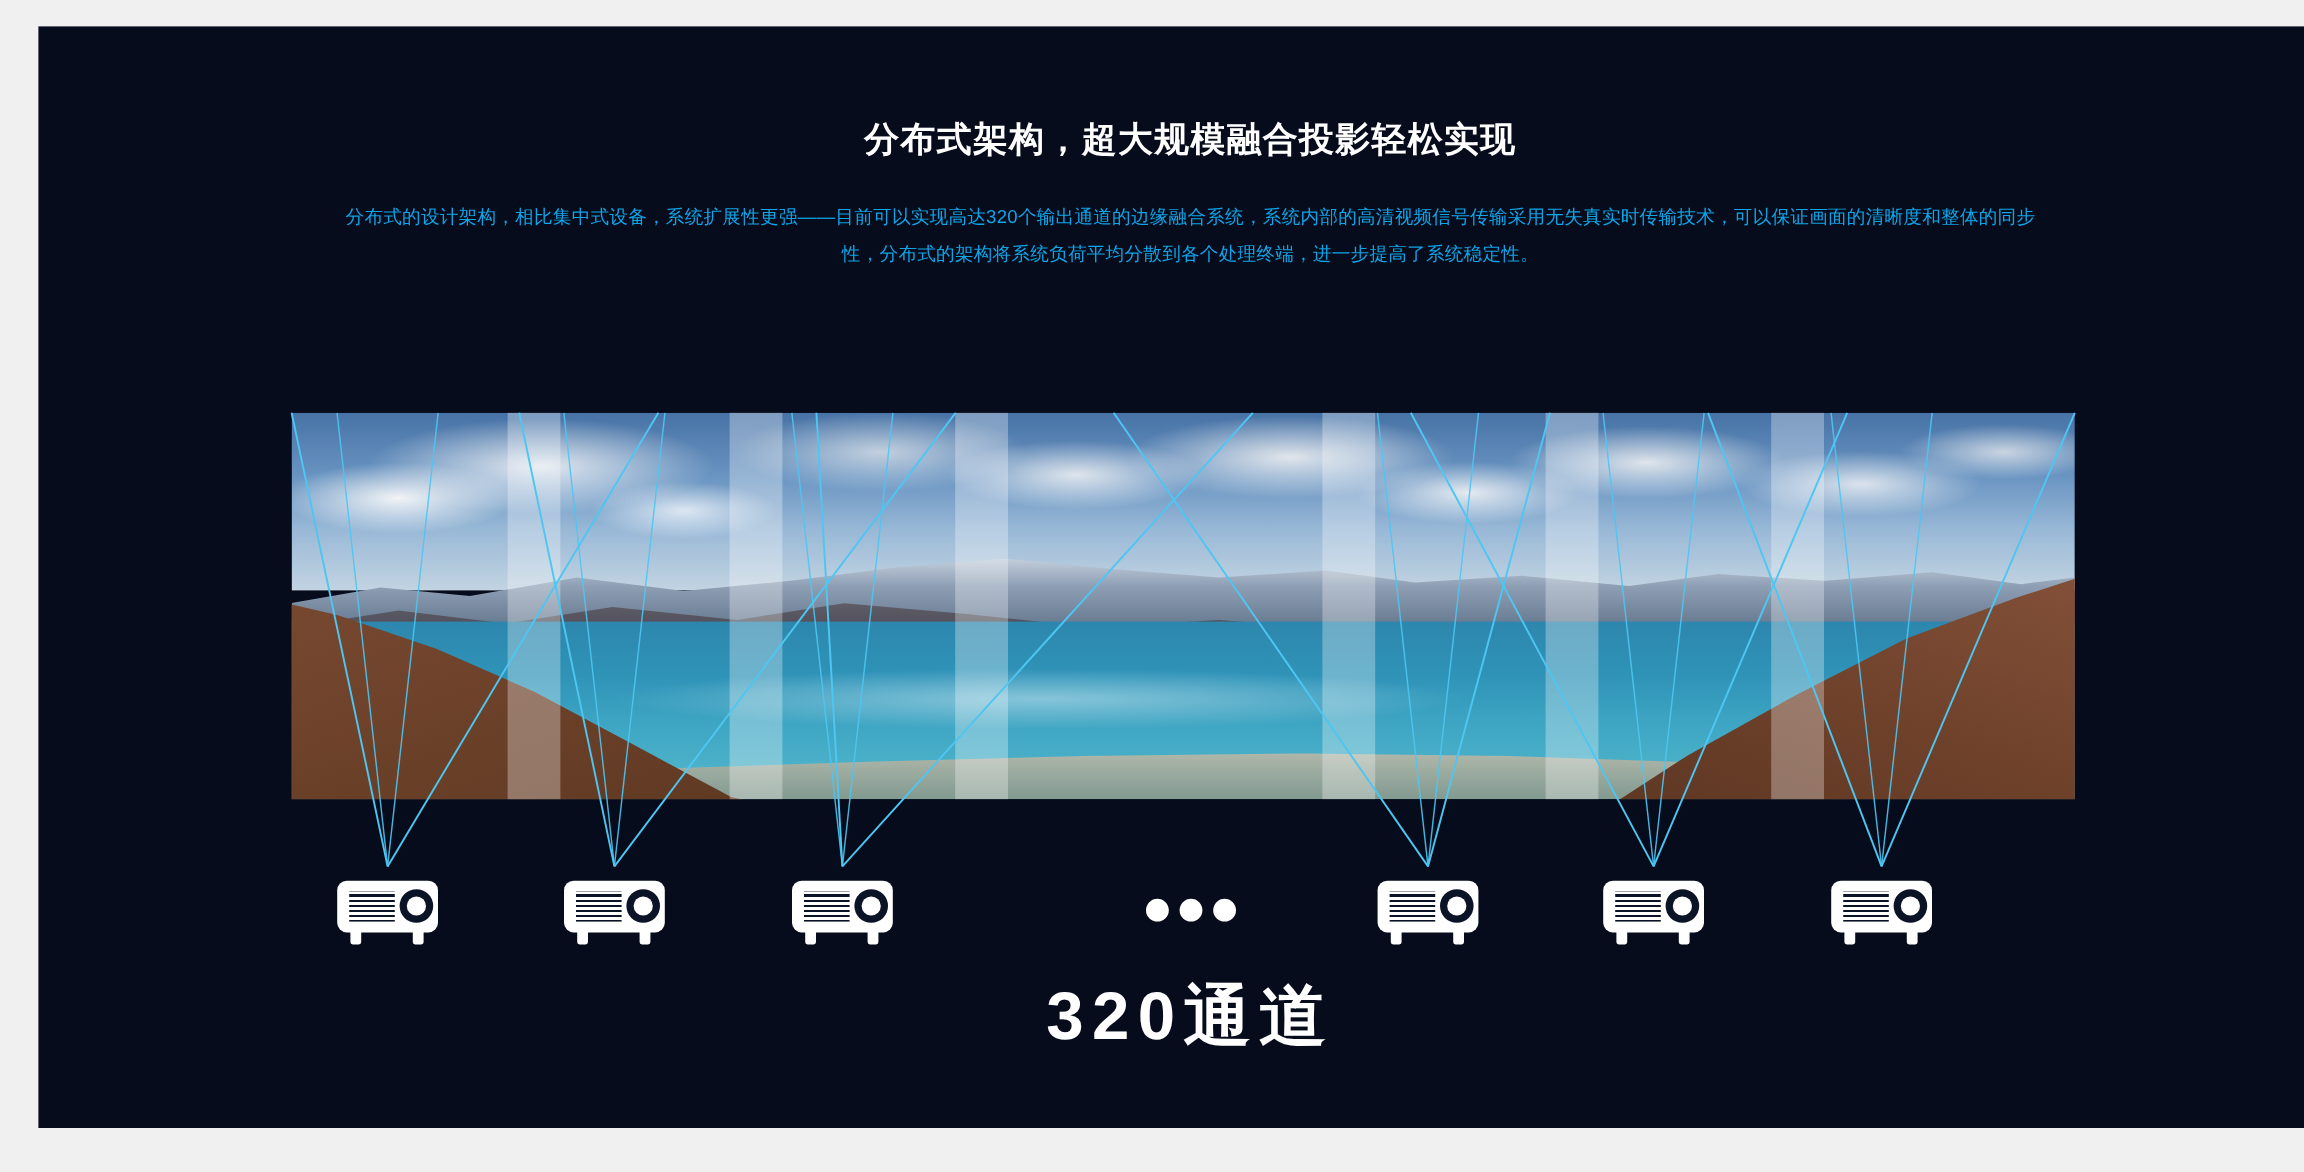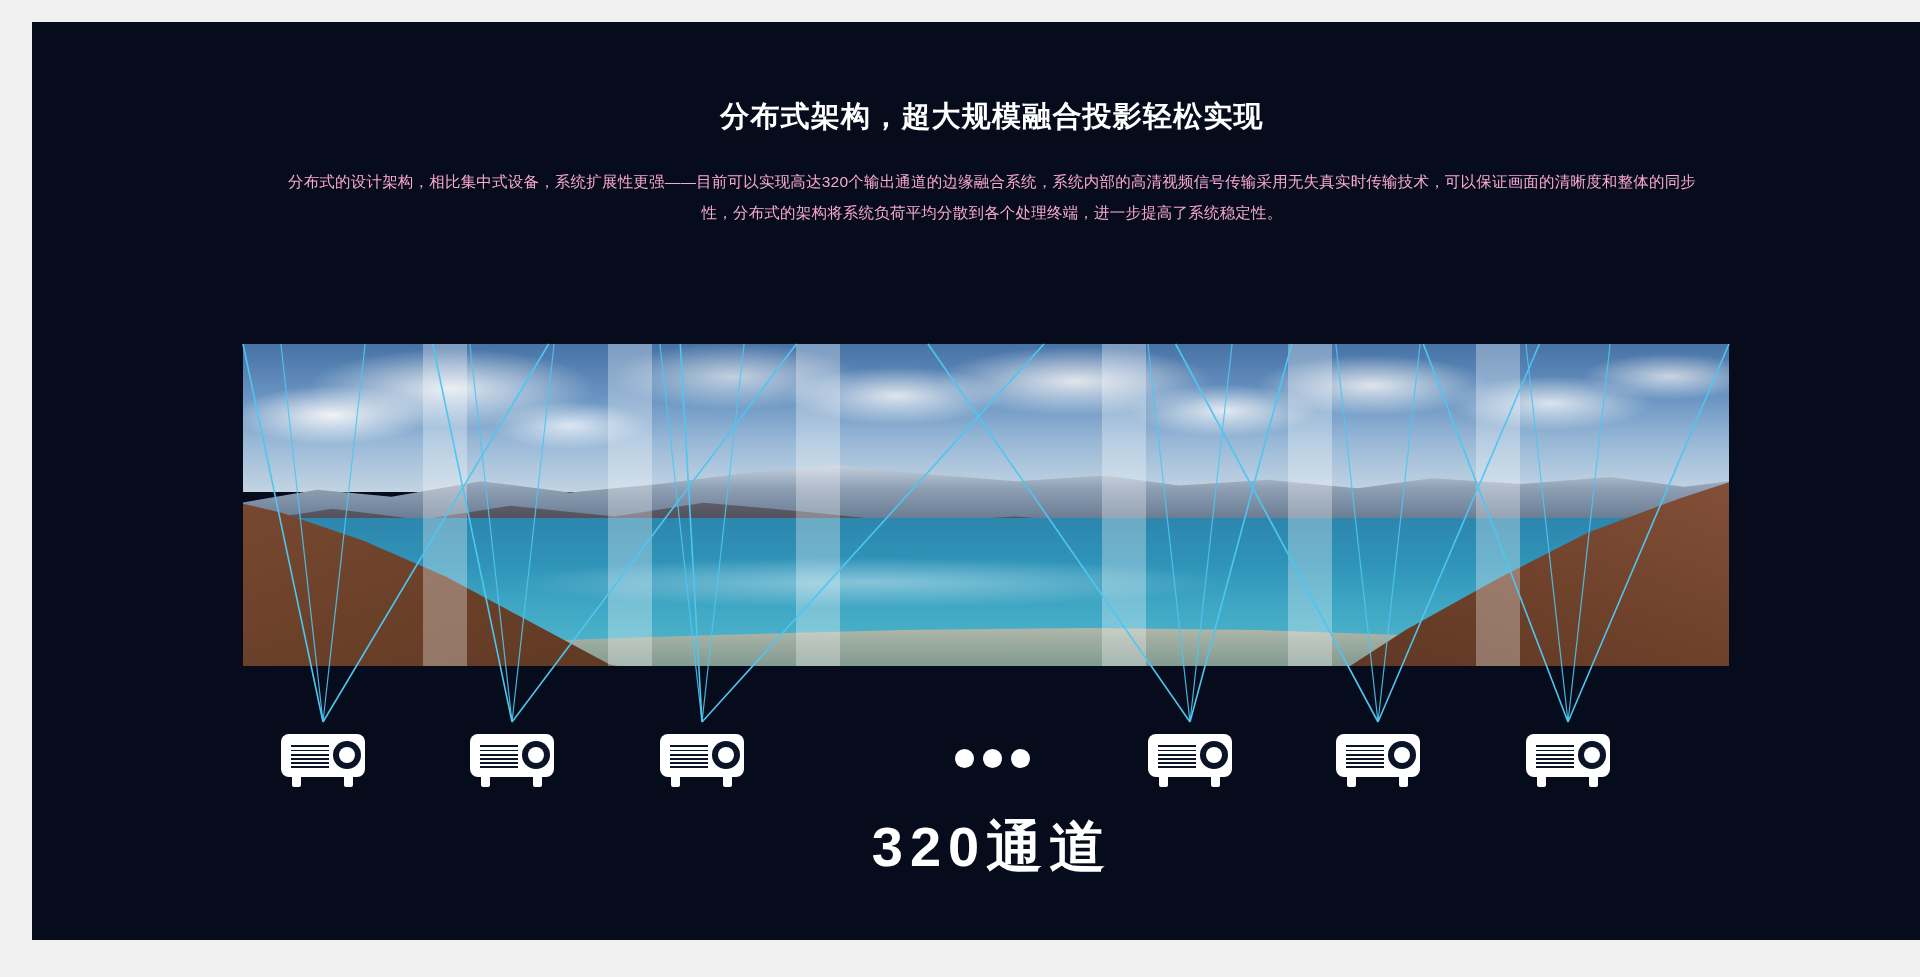--- a/index.html
+++ b/index.html
@@ -27,21 +27,21 @@
     color:#ffffff;
     font-size:29px;
     font-weight:bold;
     letter-spacing:1.2px;
     white-space:nowrap;
   }
 
   .intro-paragraph{
     position:absolute;left:250px;top:128px;width:1420px;
     text-align:center;
-    color:#f9a8d4;
+    color:#0ea5e9;
     font-size:15.5px;
     line-height:31px;
     letter-spacing:0.2px;
   }
 
   
   .panorama-wrap{
     position:absolute;left:211px;top:322px;width:1486px;height:322px;
   }
   .panorama-img{

